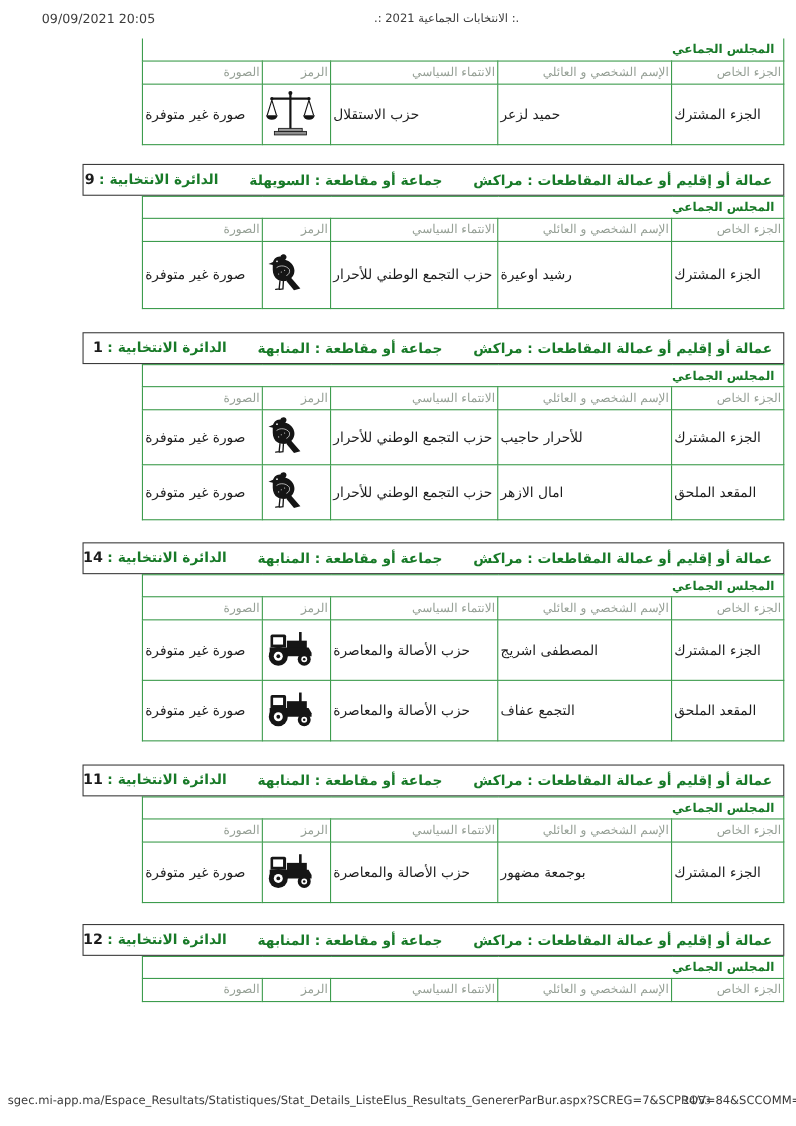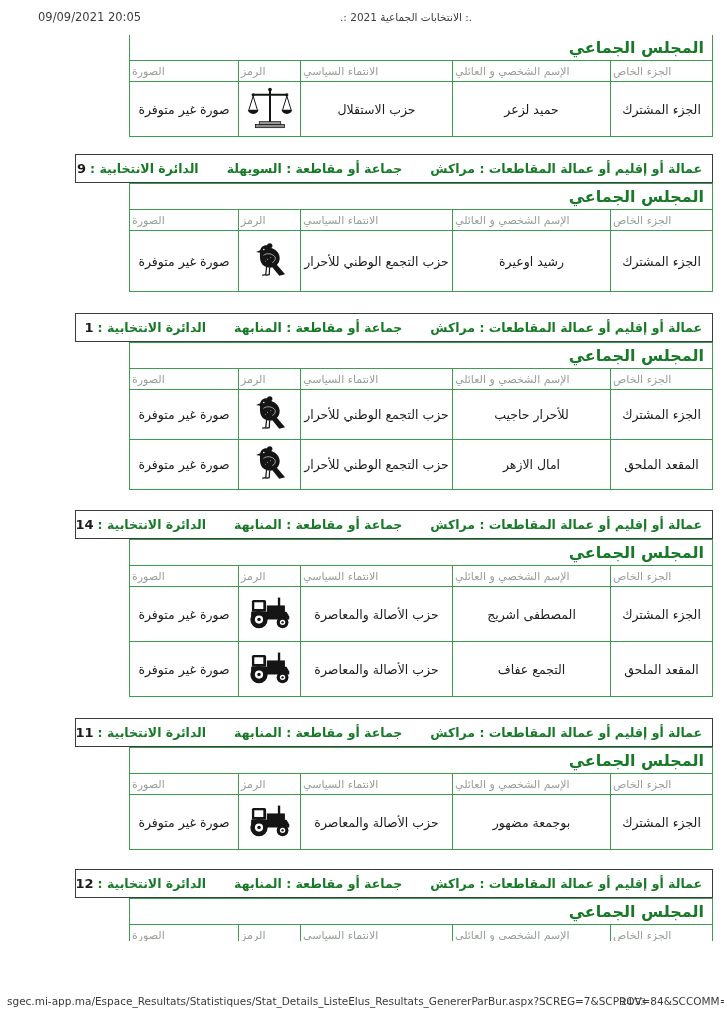--- a/index.html
+++ b/index.html
@@ -21,29 +21,29 @@
     display:flex;align-items:center;gap:28px;padding:0 10px;
     color:#187a28;font-weight:bold;font-size:12.5px;white-space:nowrap;
   }
   .bar .num{color:#1c1c1c;font-size:13px;margin-right:4px;font-weight:bold;}
   table.tbl{
     border-collapse:collapse;table-layout:fixed;width:583px;
     margin-left:auto;margin-right:0;direction:rtl;
   }
   .tbl td{border:1px solid #3d9c4d;box-sizing:border-box;overflow:hidden;}
   tr.council td{
-    font-weight:bold;color:#187a28;font-size:16px;text-align:right;
+    font-weight:bold;color:#187a28;font-size:11px;text-align:right;
     padding:3px 8px;height:20px;vertical-align:middle;
   }
   .tbl-first tr.council td{border-top:none;}
   tr.cols td{
-    color:#96a096;font-size:11px;text-align:left;height:21px;padding:1px 2px;vertical-align:middle;
+    color:#96a096;font-size:11px;text-align:right;height:21px;padding:1px 2px;vertical-align:middle;
   }
   tr.drow td{
-    height:55px;text-align:center;font-size:12.5px;color:#1c1c1c;padding:2px;vertical-align:middle;
+    height:55px;text-align:left;font-size:12.5px;color:#1c1c1c;padding:2px;vertical-align:middle;
   }
   tr.drow.tall td{height:61px;}
   tr.drow.short td{height:49px;}
   col.c-part{width:102px}col.c-name{width:158px}col.c-party{width:152px}
   col.c-sym{width:62px}col.c-photo{width:109px}
   .clip{height:43px;overflow:hidden;}
   .icw{display:inline-block;line-height:0;}
   .i-scales{width:46px;height:43px;}
   .i-dove{width:34px;height:42px;}
   .i-tractor{width:46px;height:33px;}

